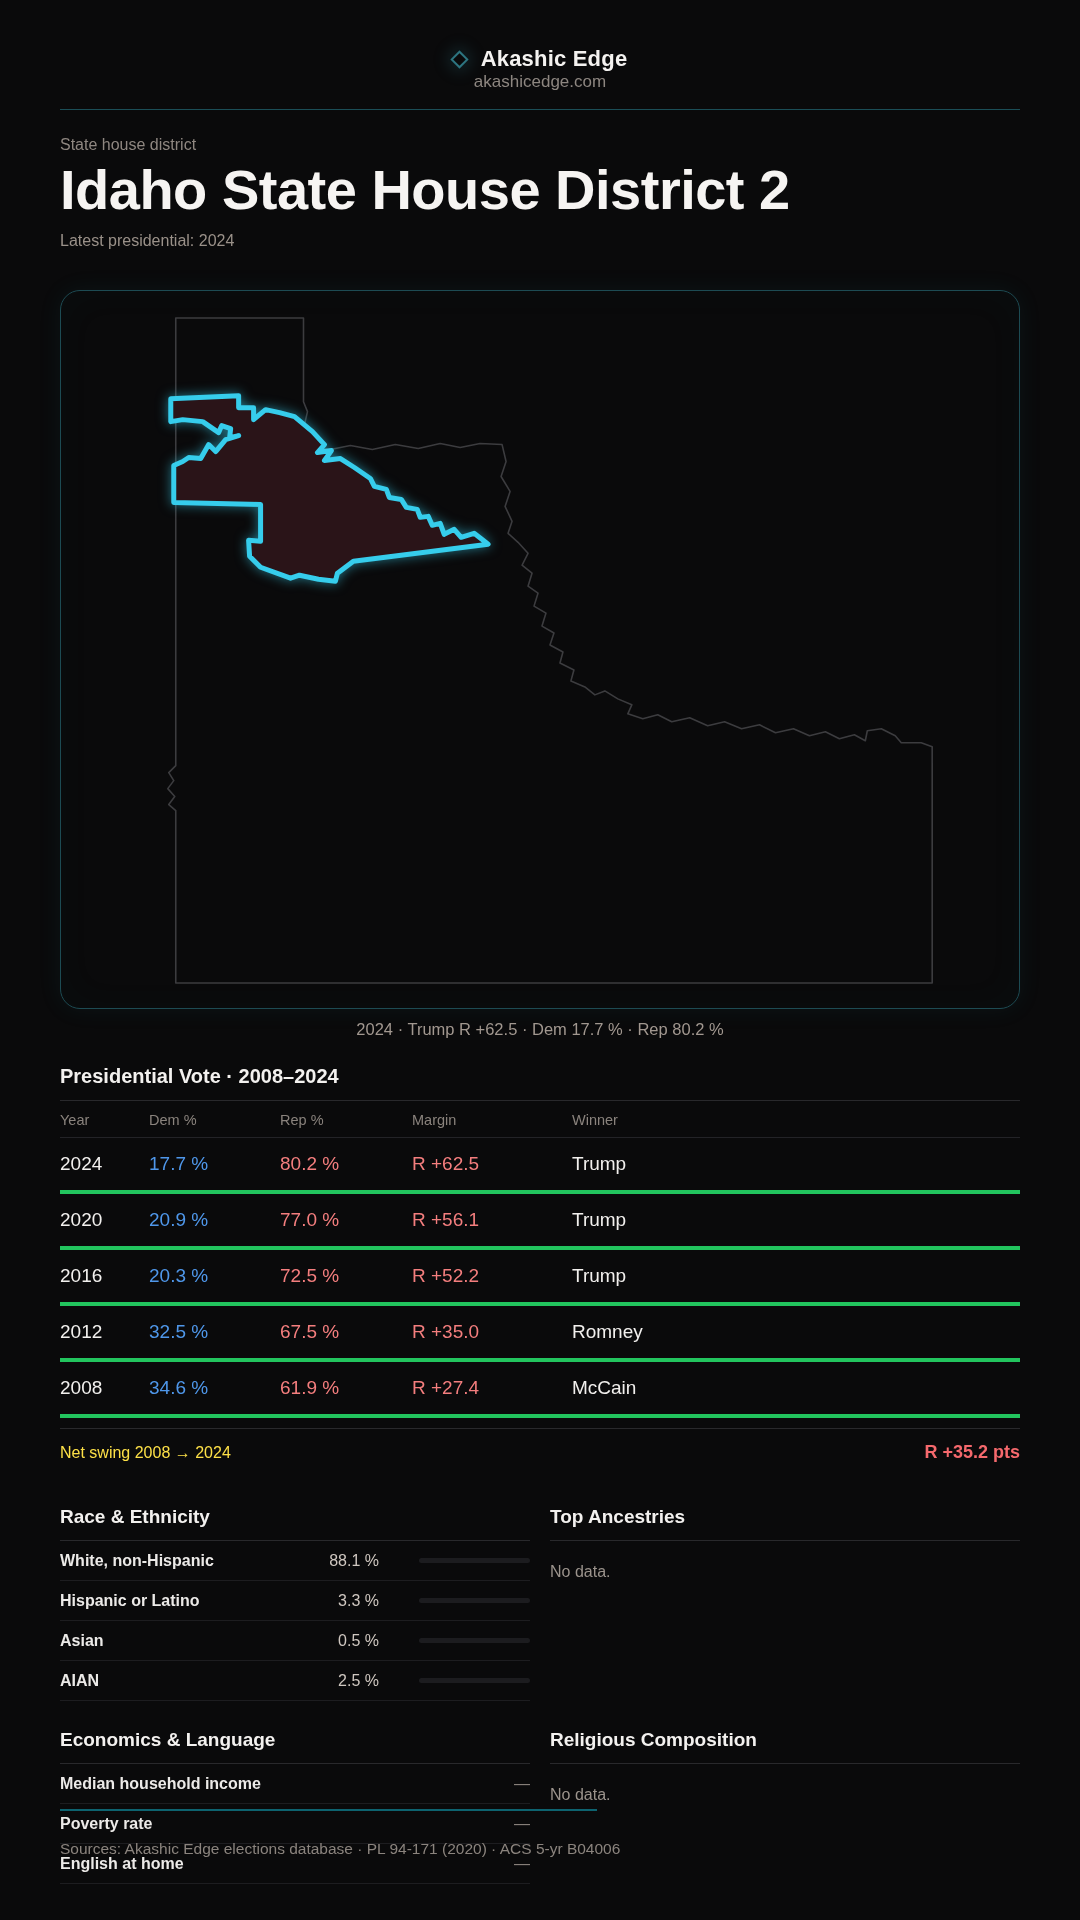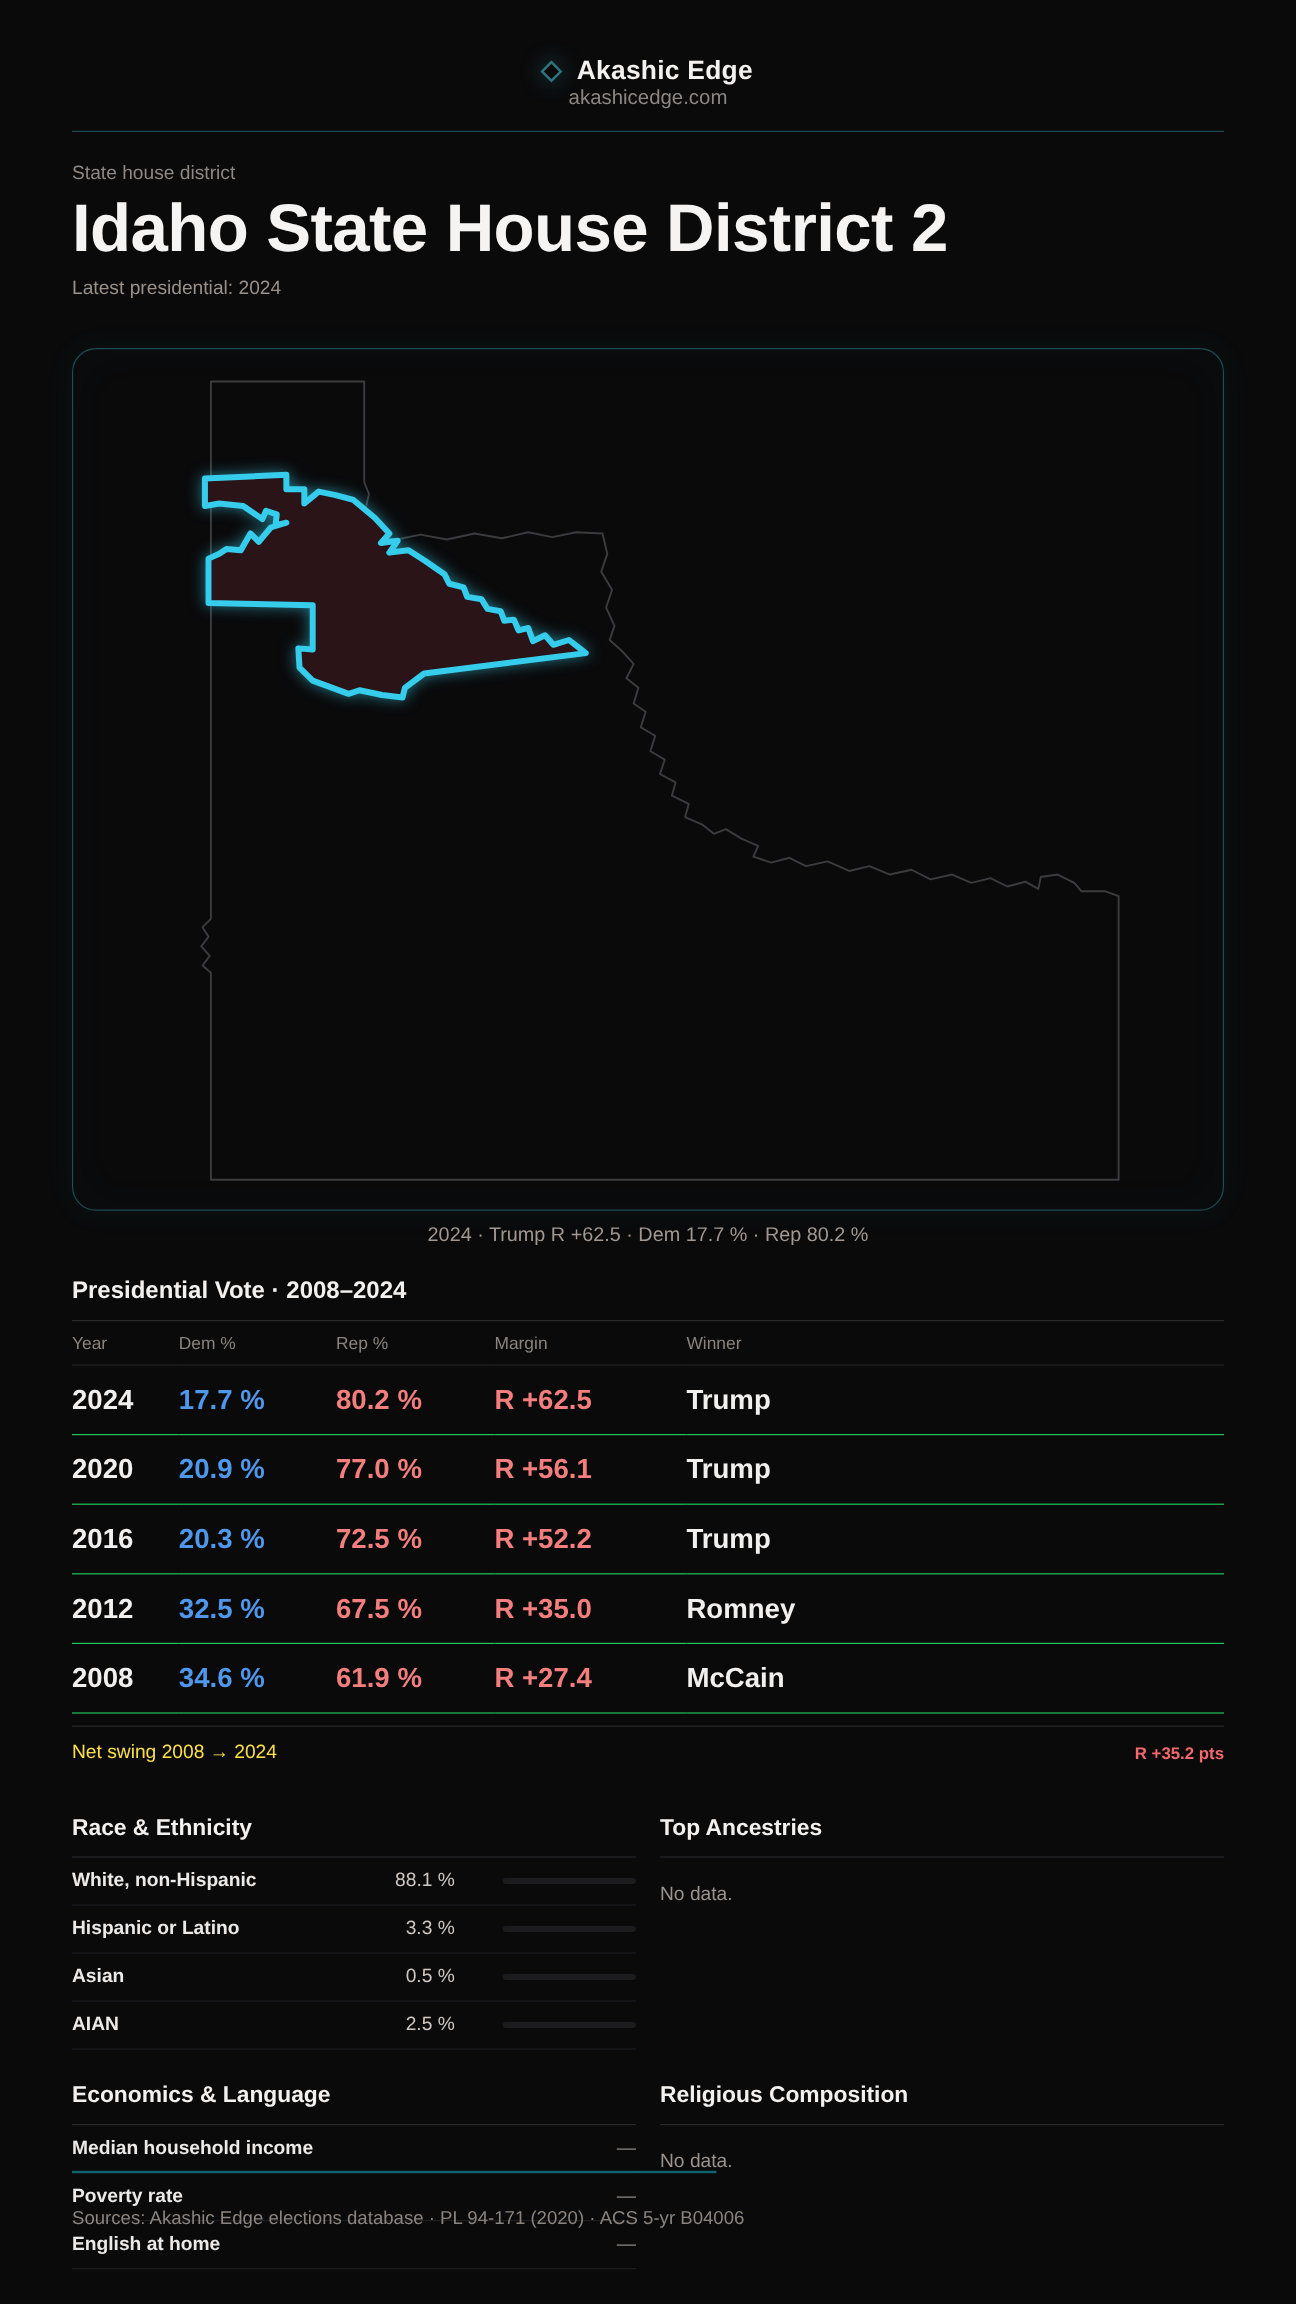--- a/index.html
+++ b/index.html
@@ -46,35 +46,35 @@
   
   .section-title {
     margin-top:26px; font-size:20px; font-weight:700; color:#f3f1ef;
     padding-bottom:12px; border-bottom:1px solid #29292c;
   }
   table.votes { width:100%; border-collapse:collapse; }
   table.votes th {
     text-align:left; font-weight:400; font-size:14.5px; color:#8a837d;
     padding:11px 0 9px; border-bottom:1px solid #232327;
   }
-  table.votes td { padding:15px 0; font-size:23px; font-weight:700; border-bottom:1px solid #22c55e; }
+  table.votes td { padding:15px 0; font-size:19px; font-weight:400; border-bottom:4px solid #22c55e; }
   .col-year  { width:89px; }
   .col-dem   { width:131px; }
   .col-rep   { width:132px; }
   .col-margin{ width:160px; }
   td.year, td.winner { color:#f2f0ee; }
   td.dem { color:#4f97ea; }
   td.rep, td.margin { color:#f47e7e; }
 
   .netswing {
     margin-top:10px; border-top:1px solid #29292c;
     display:flex; justify-content:space-between; align-items:center; padding:13px 0;
   }
   .netswing-label { font-size:16px; color:#fde047;text-align:right; }
-  .netswing-value { font-size:14px; font-weight:700; color:#f5696d; }
+  .netswing-value { font-size:18px; font-weight:700; color:#f5696d; }
 
   
   .cols { display:grid; grid-template-columns:1fr 1fr; column-gap:20px; margin-top:30px; }
   .cols.second { margin-top:28px; }
   .col-title {
     font-size:19px; font-weight:700; color:#f3f1ef;
     padding-bottom:12px; border-bottom:1px solid #29292c;
   }
   .stat-row { display:flex; align-items:center; height:40px; border-bottom:1px solid #1d1d20; }
   .stat-label { flex:1; font-size:16px; font-weight:700; color:#eceae8; }

